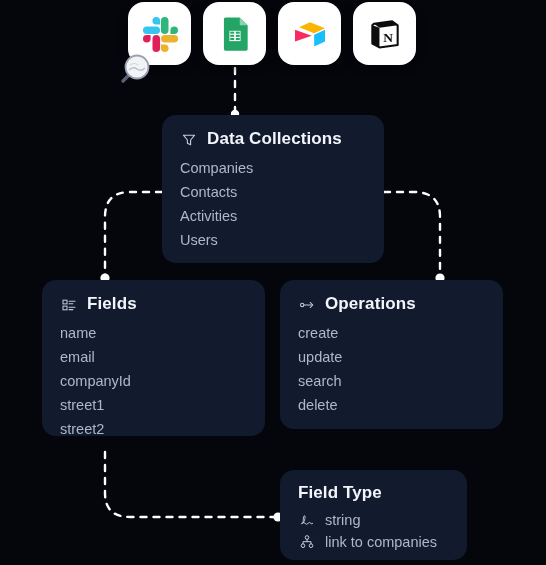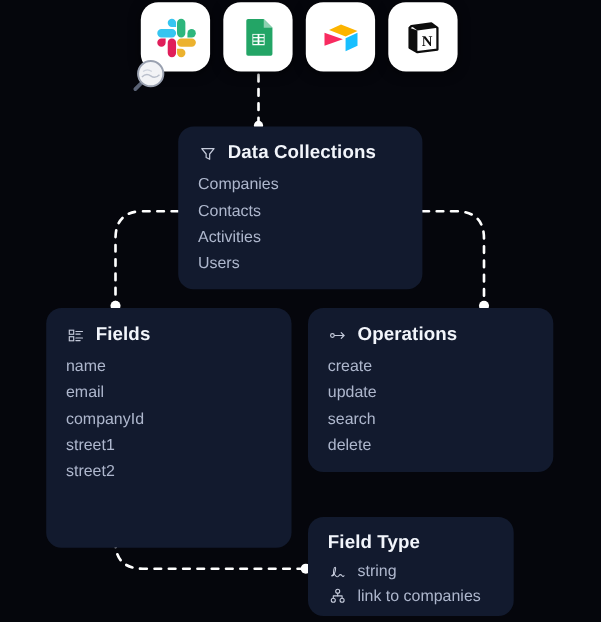--- a/index.html
+++ b/index.html
@@ -107,21 +107,21 @@
   }
 
   
   #card-collections {
     left: 162px; top: 115px;
     width: 222px; height: 148px;
     padding: 14px 18px;
   }
   #card-fields {
     left: 42px; top: 280px;
-    width: 223px; height: 218px;
+    width: 223px; height: 156px;
     padding: 14px 18px;
   }
   #card-operations {
     left: 280px; top: 280px;
     width: 223px; height: 149px;
     padding: 14px 18px;
   }
   #card-fieldtype {
     left: 280px; top: 470px;
     width: 187px; height: 90px;

